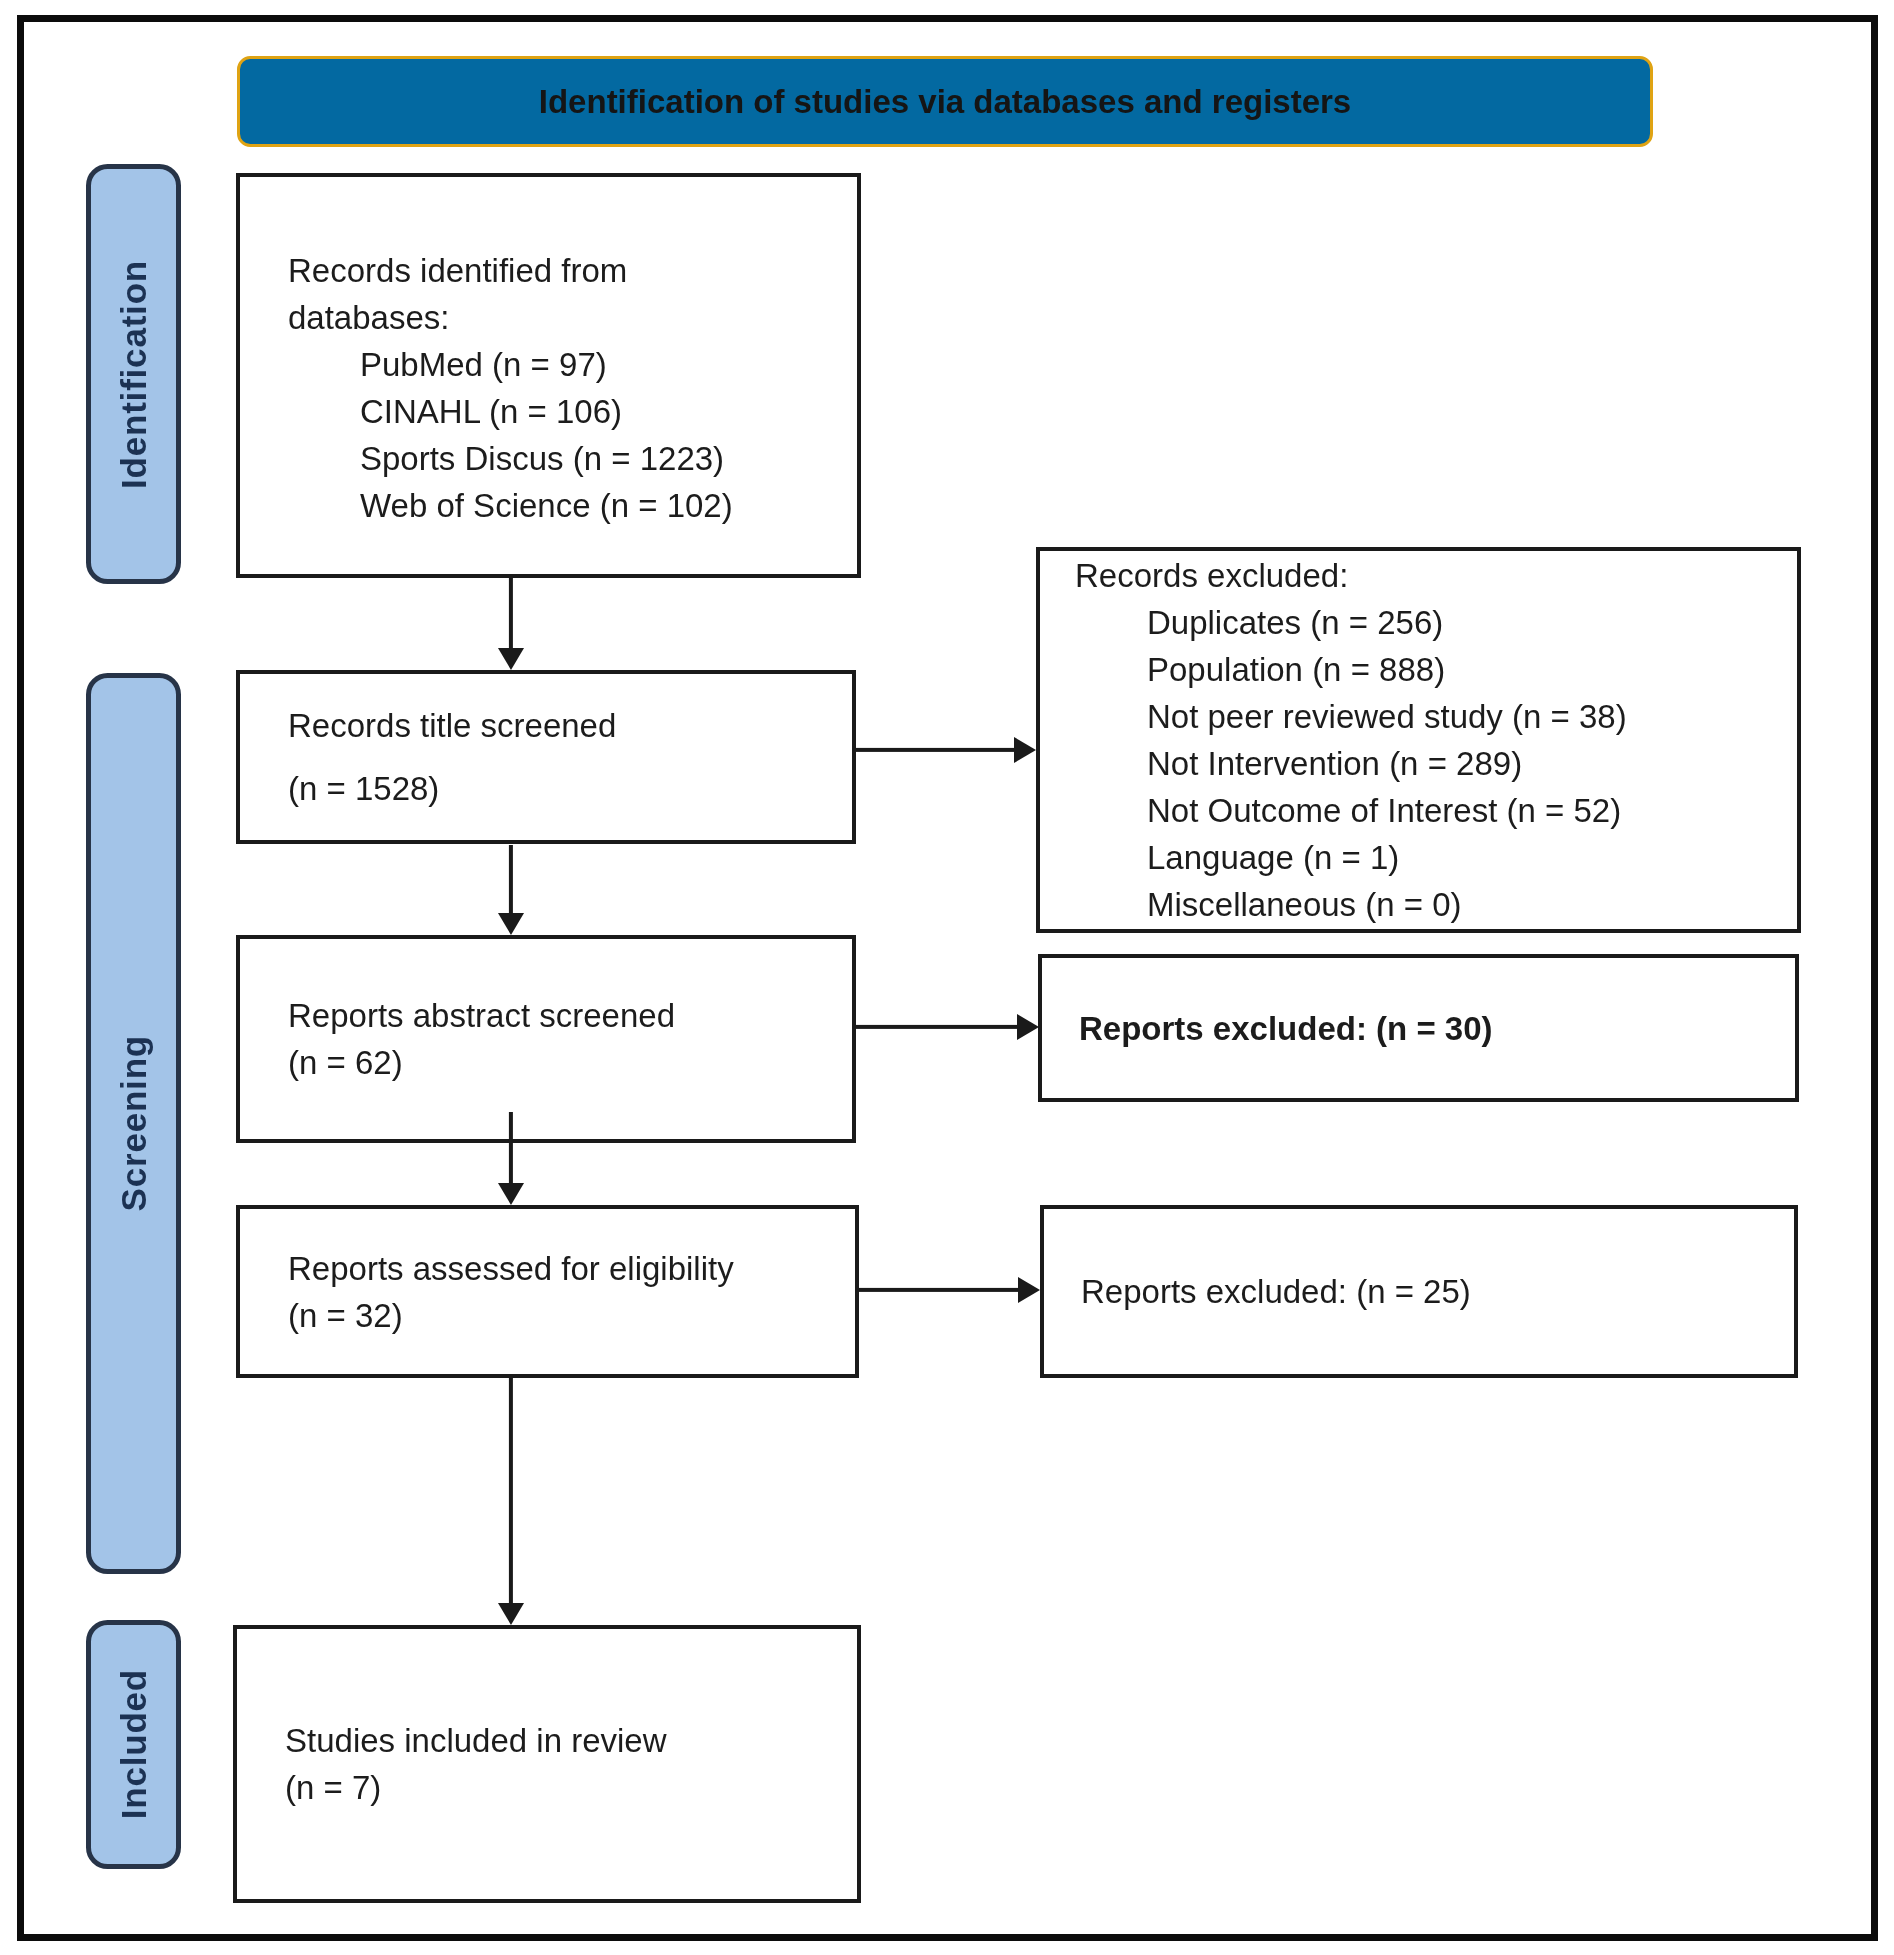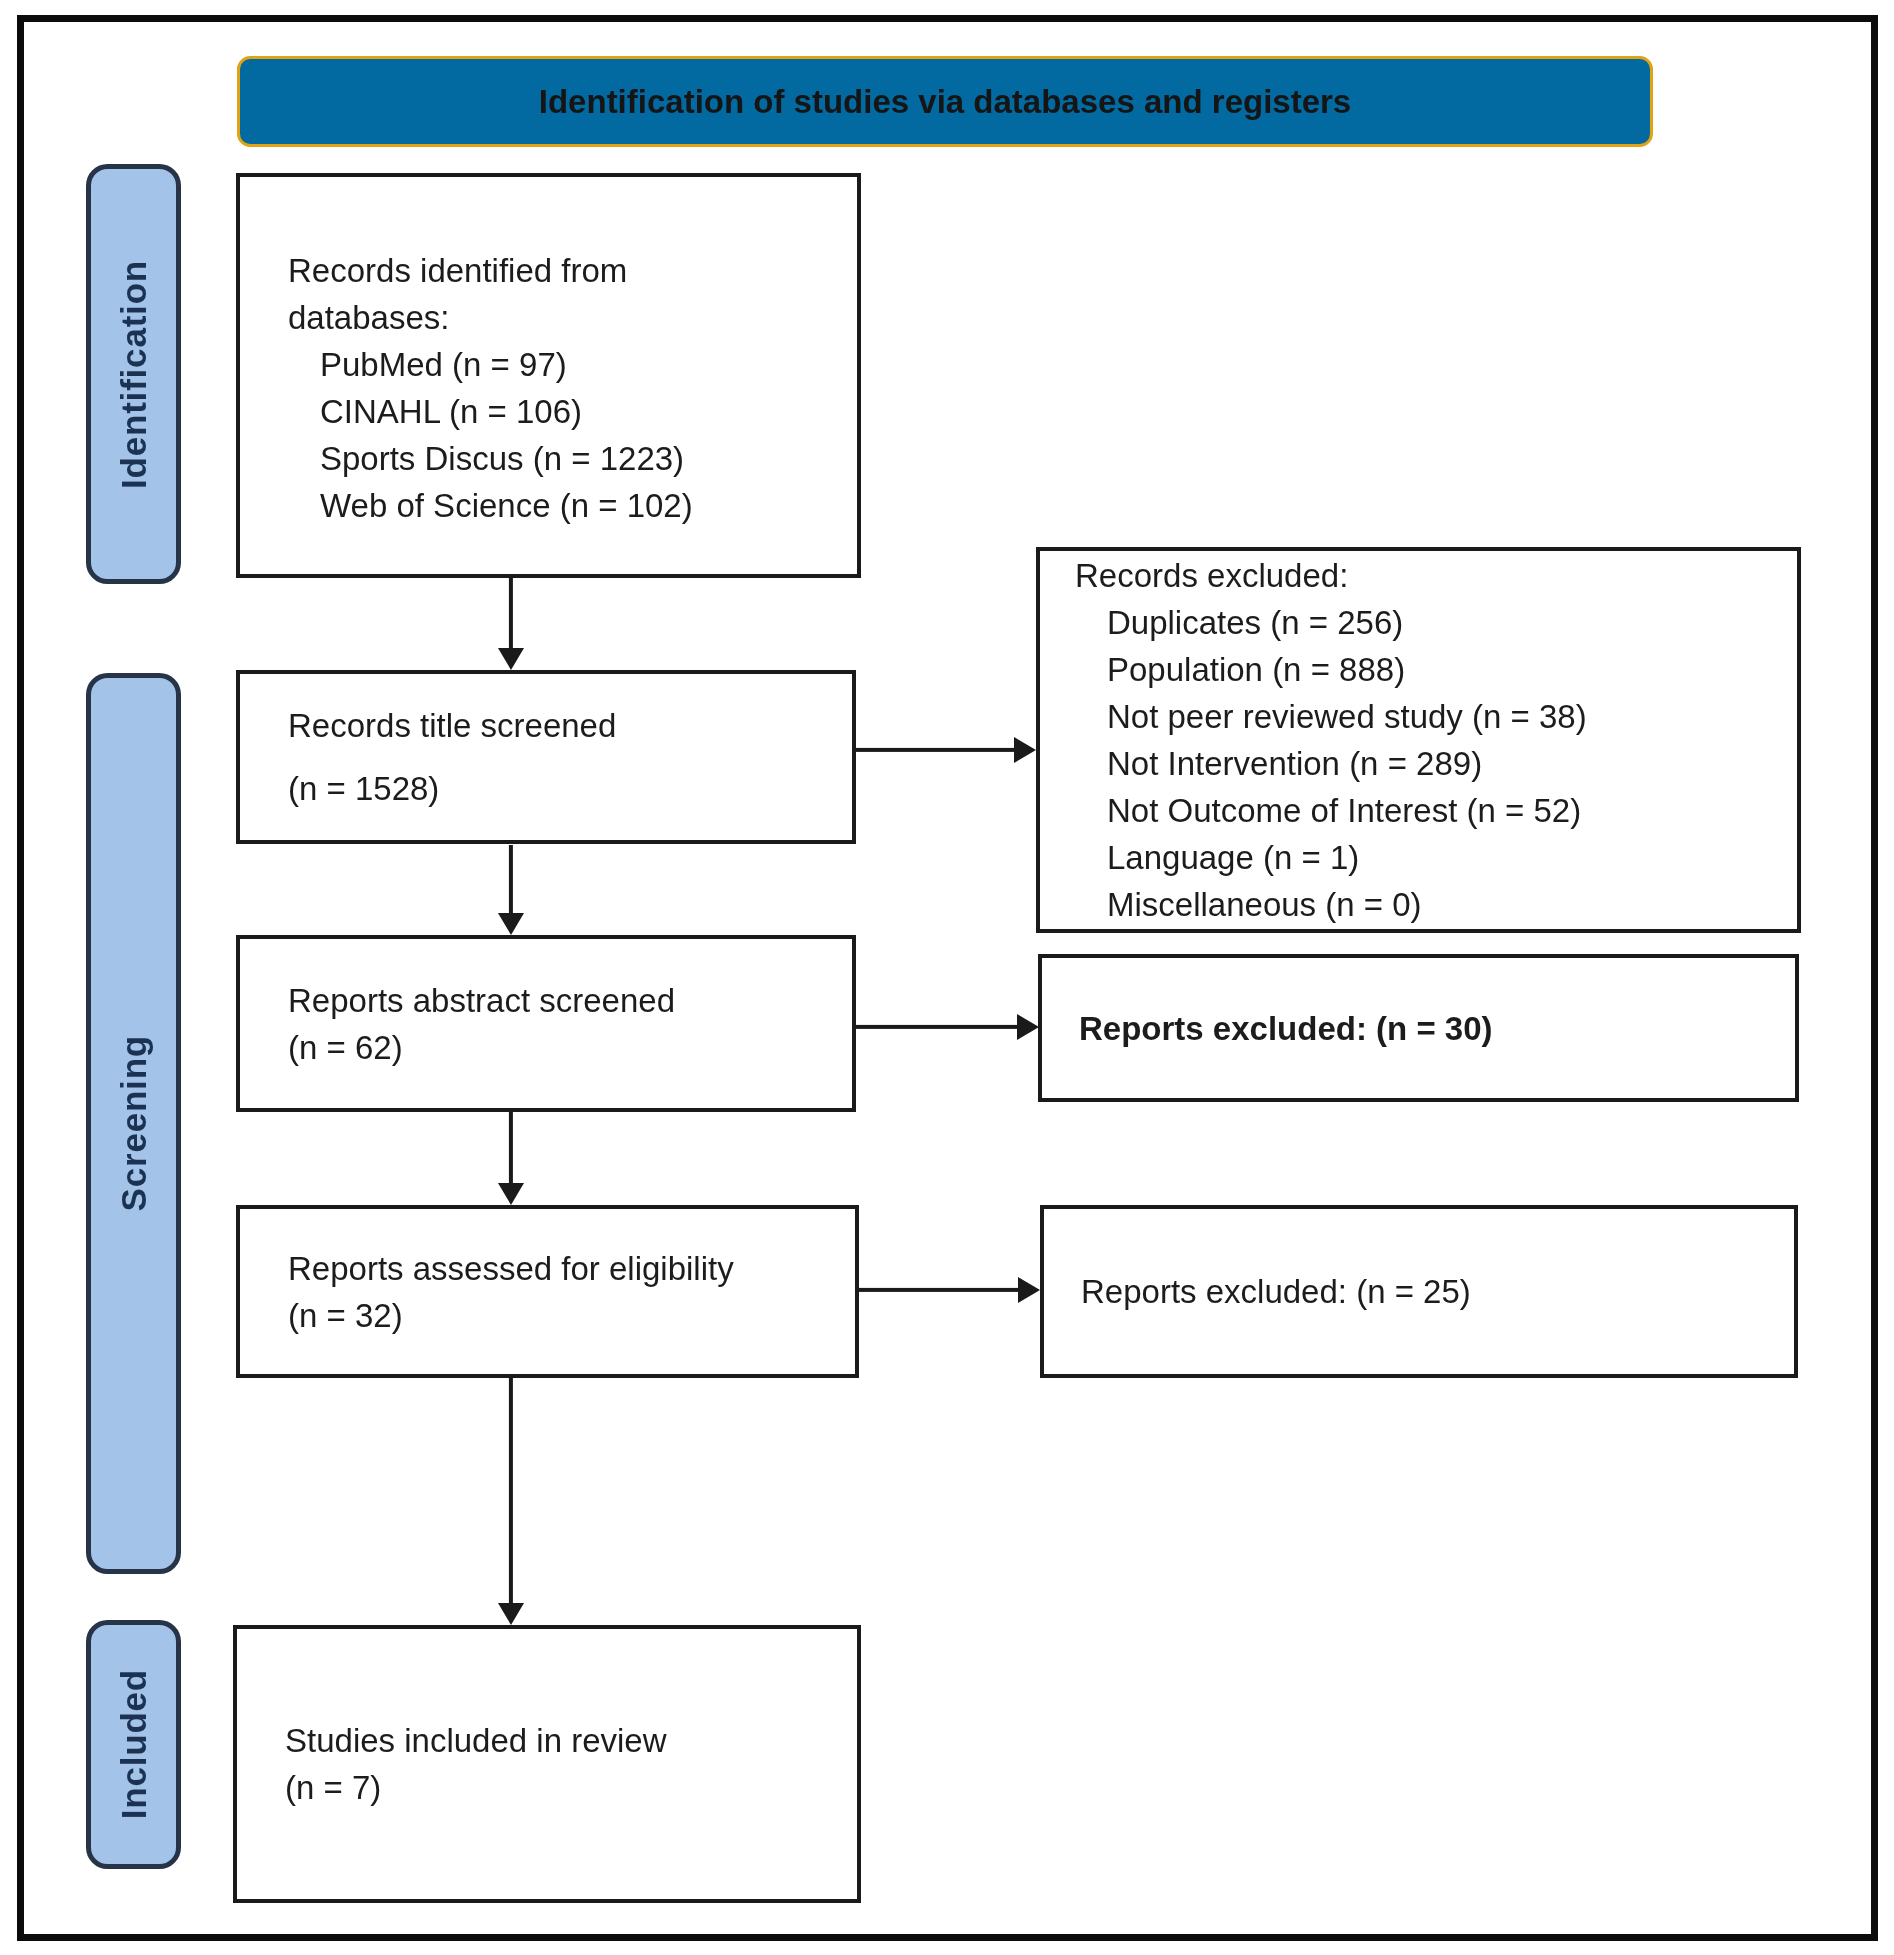--- a/index.html
+++ b/index.html
@@ -51,25 +51,25 @@
 
   .pbox {
     position: absolute;
     box-sizing: border-box;
     background: #ffffff;
     border: 4.2px solid #1A1A1A;
     display: flex; flex-direction: column; justify-content: center;
     font-size: 33px; line-height: 47px; color: #1c1c1c;
     padding-left: 48px; padding-right: 16.6px;
   }
-  .pbox .indent { margin-left: 32px; }
+  .pbox .indent { margin-left: 72px; }
 
   .box-identified       { left: 236px;  top: 173px;  width: 625px; height: 405px; padding-top: 25px; }
   .box-title-screened   { left: 236px;  top: 670px;  width: 620px; height: 174px; gap: 16px; }
-  .box-abstract         { left: 236px;  top: 935px; width: 620px; height: 177px; }
+  .box-abstract         { left: 236px;  top: 935px; width: 620px; height: 208px; }
   .box-eligibility      { left: 236px;  top: 1205px; width: 623px; height: 173px; }
   .box-included         { left: 233px;  top: 1625px; width: 628px; height: 278px; }
 
   .box-records-excluded { left: 1036px; top: 547px;  width: 765px; height: 386px; padding-left: 35px; }
   .box-excluded-30      { left: 1038px; top: 954px; width: 761px; height: 148px; padding-left: 37px; font-weight: bold; }
   .box-excluded-25      { left: 1040px; top: 1205px; width: 758px; height: 173px; padding-left: 37px; }
 
   .arrow-v { position: absolute; width: 26.6px; }
   .arrow-v .line {
     position: absolute; left: 50%; transform: translateX(-50%);

